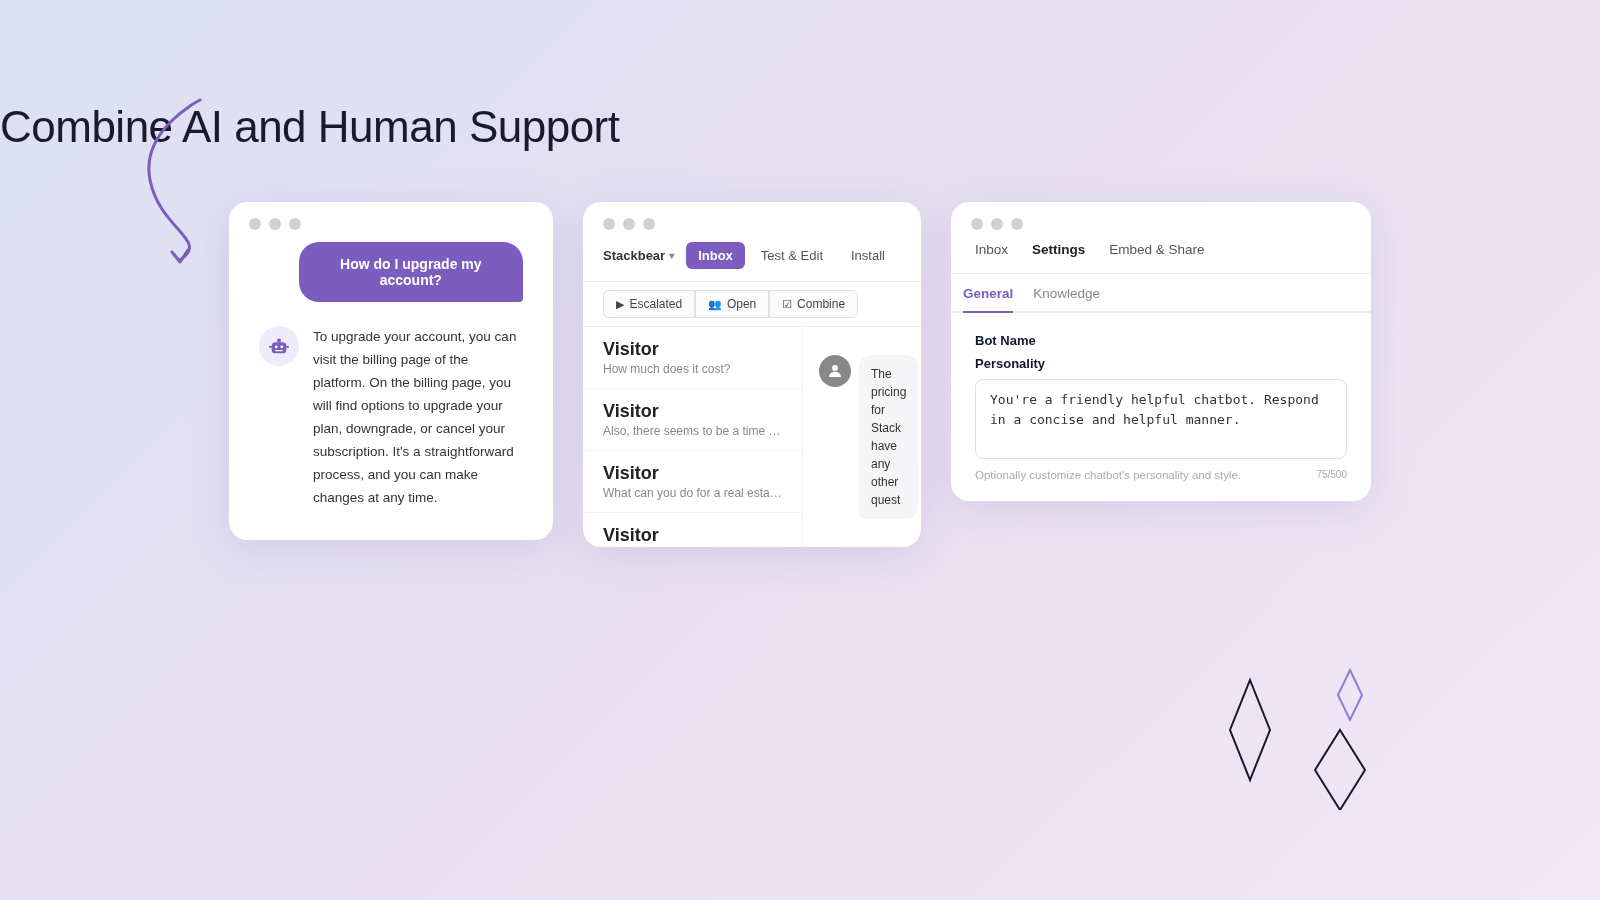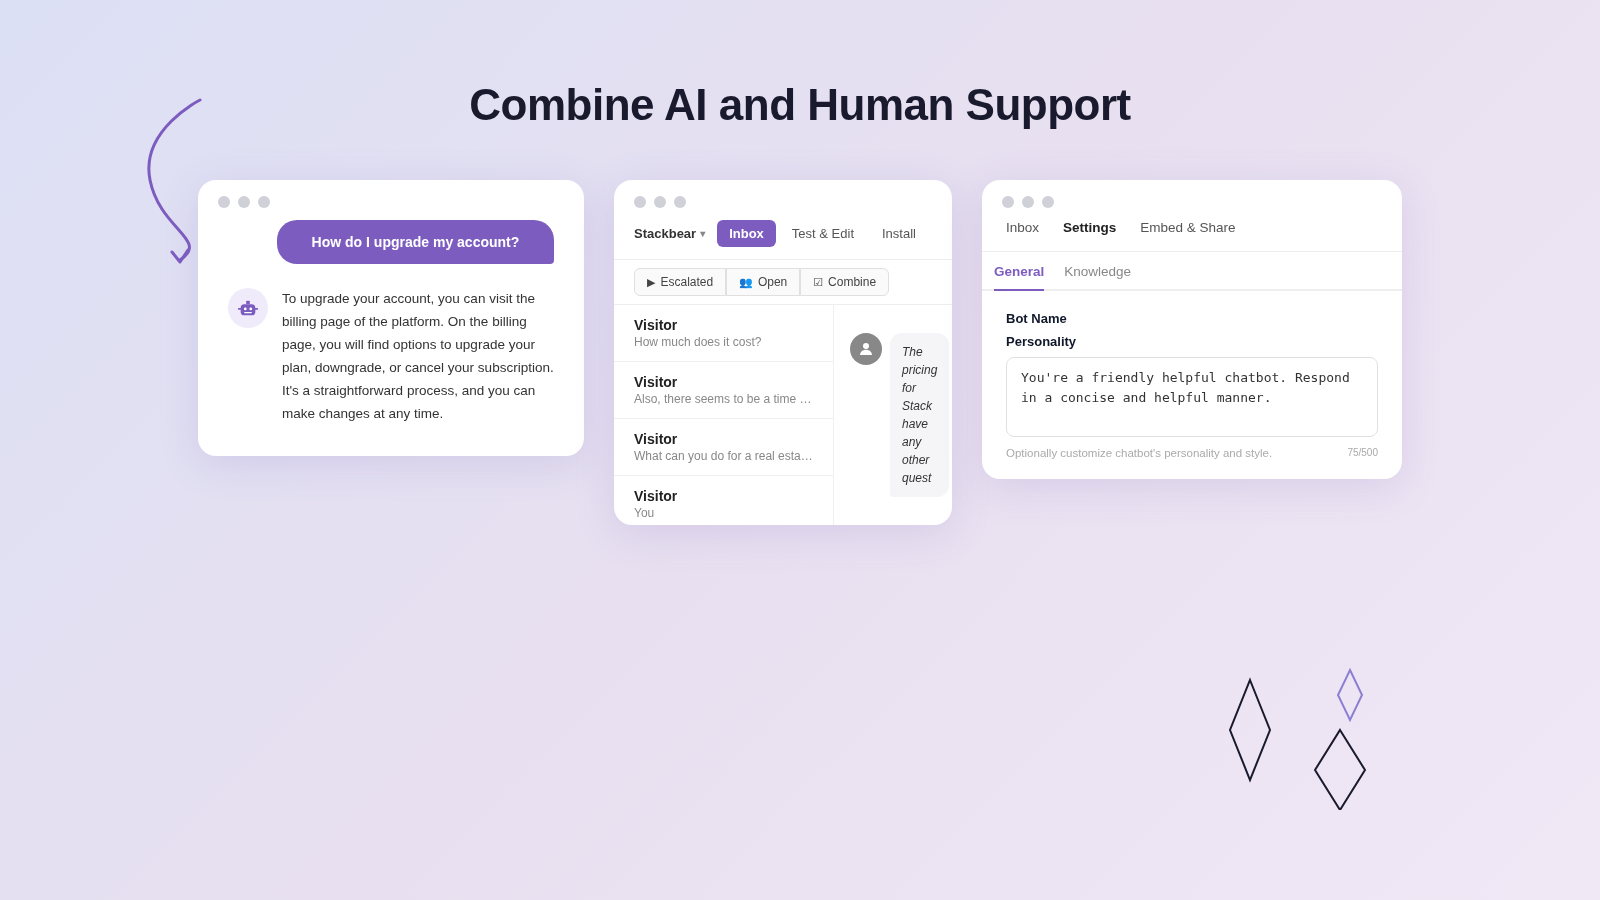--- a/index.html
+++ b/index.html
@@ -7,24 +7,24 @@
       width: 1600px;
       height: 900px;
       background: linear-gradient(135deg, #dce0f5 0%, #e8e0f0 50%, #f0e8f5 100%);
       font-family: -apple-system, BlinkMacSystemFont, 'Segoe UI', sans-serif;
       overflow: hidden;
       position: relative;
     }
 
     
     .page-title {
-      text-align: center;
-      padding-top: 80px;
+      text-align: left;
+      padding-top: 102px;
       font-size: 44px;
-      font-weight: 700;
+      font-weight: 400;
       color: #1a1a2e;
       letter-spacing: -0.5px;
     }
 
     
     .curl-decoration {
       position: absolute;
       top: 90px;
       left: 120px;
     }
@@ -62,21 +62,21 @@
     }
     .dot {
       width: 12px;
       height: 12px;
       border-radius: 50%;
       background: #d0d0d8;
     }
 
     
     .card-chat {
-      width: 386px;
+      width: 324px;
       padding-bottom: 30px;
     }
     .chat-content {
       padding: 0 30px;
     }
     .chat-bubble-user {
       background: #7c5cbf;
       color: white;
       border-radius: 20px 20px 4px 20px;
       padding: 14px 22px;
@@ -172,21 +172,21 @@
     .filter-tab:last-child { border-radius: 0 6px 6px 0; }
     .filter-icon {
       font-size: 11px;
     }
     .inbox-item {
       padding: 12px 20px;
       border-bottom: 1px solid #f0f0f0;
       cursor: pointer;
     }
     .inbox-item-name {
-      font-size: 14px;
+      font-size: 18px;
       font-weight: 600;
       color: #222;
       margin-bottom: 2px;
     }
     .inbox-item-preview {
       font-size: 12px;
       color: #888;
       white-space: nowrap;
       overflow: hidden;
       text-overflow: ellipsis;
@@ -224,21 +224,20 @@
       font-size: 16px;
       color: white;
     }
     .agent-bubble-text {
       background: #f5f5f8;
       border-radius: 12px 12px 12px 4px;
       padding: 10px 12px;
       font-size: 12px;
       color: #333;
       line-height: 1.5;
-      font-style: italic;
     }
 
     
     .card-settings {
       width: 420px;
     }
     .settings-nav {
       display: flex;
       gap: 24px;
       padding: 0 24px 14px;

